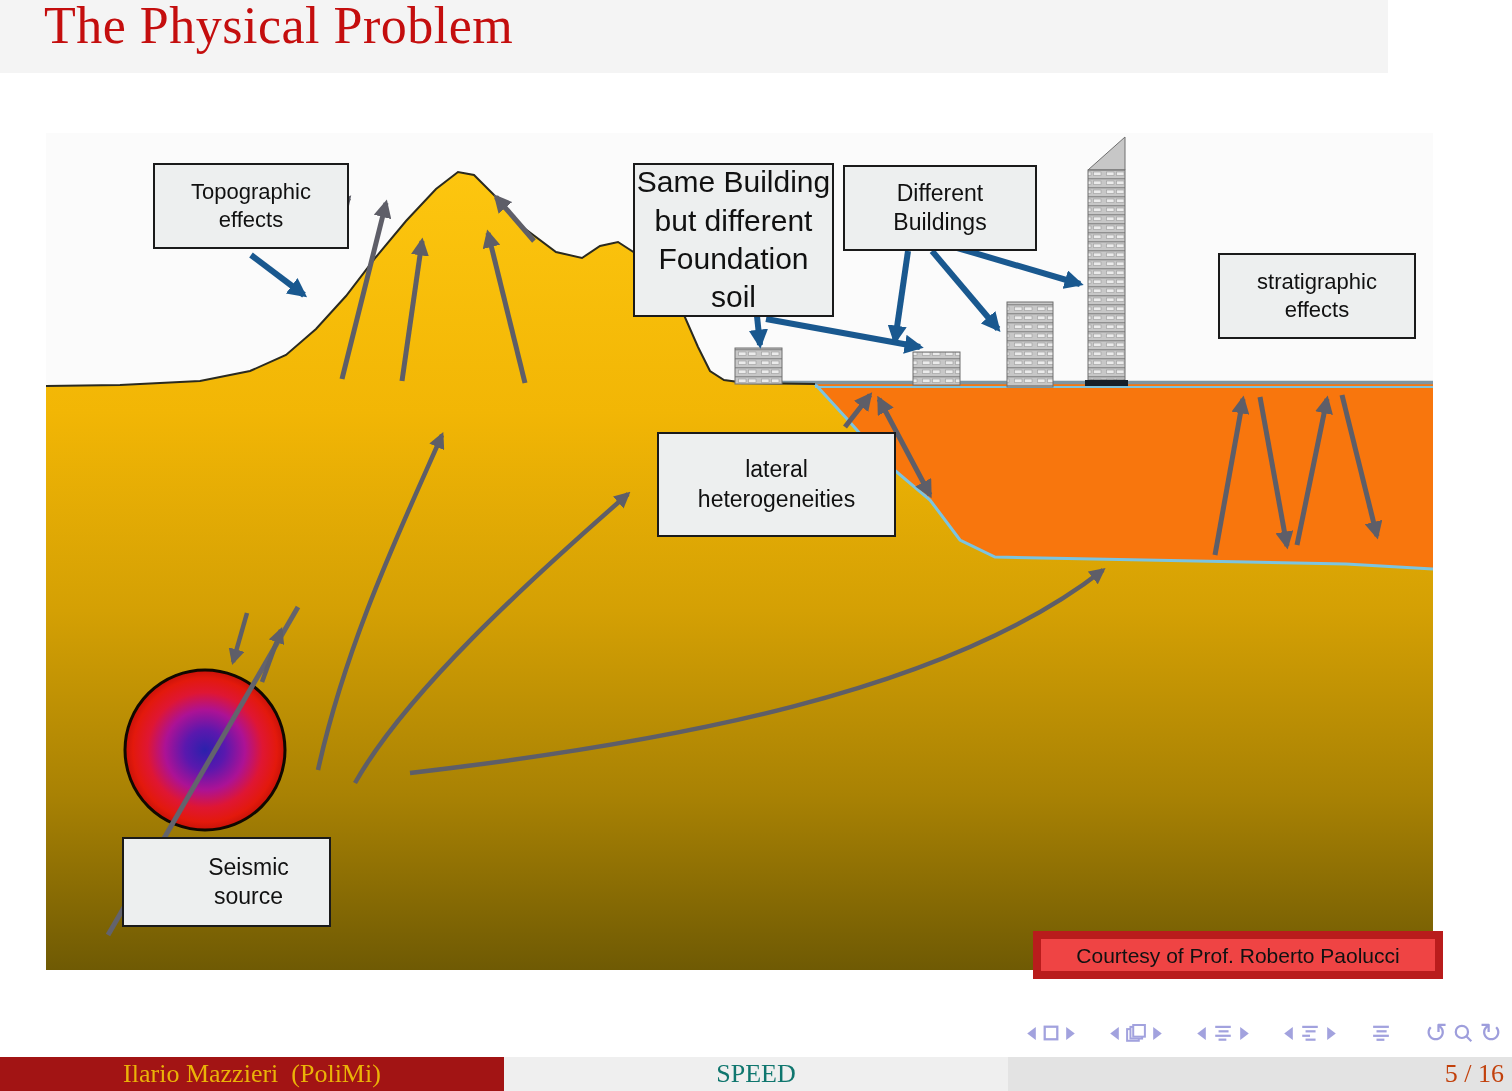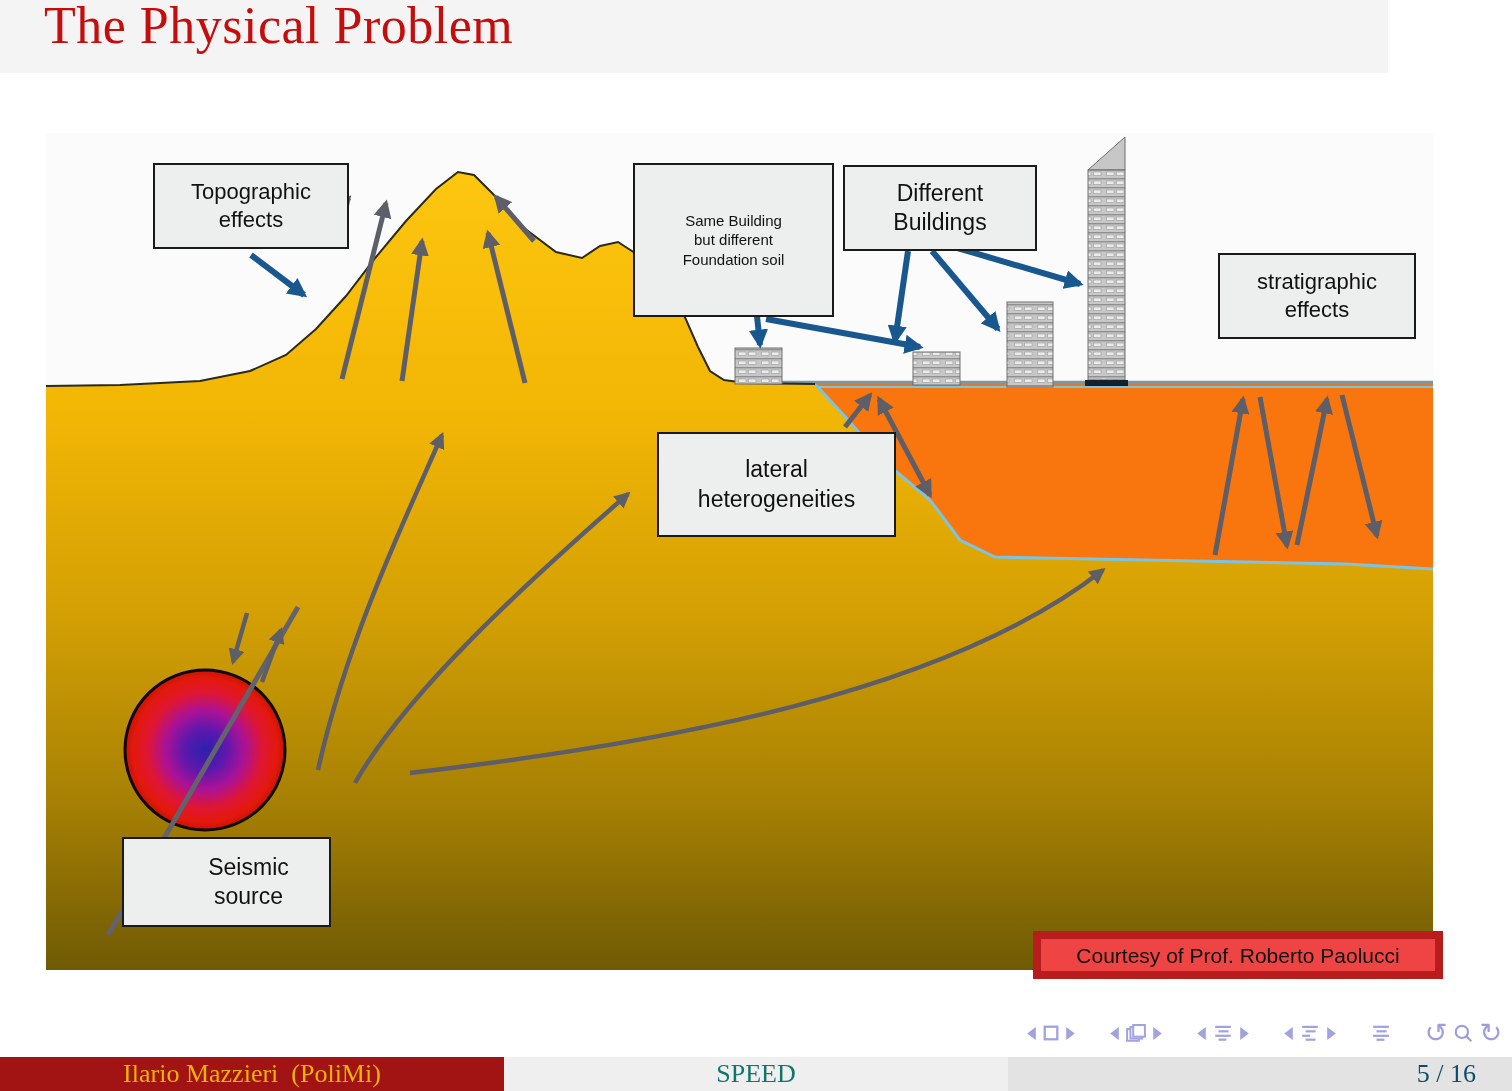--- a/index.html
+++ b/index.html
@@ -23,21 +23,21 @@
     background:#fbfbfb;
   }
   .fig svg{position:absolute;left:0;top:0;}
   .box{
     position:absolute;display:flex;align-items:center;justify-content:center;
     background:#edefef;border:2px solid #1a1a1a;color:#111;
     text-align:center;white-space:pre-line;line-height:1.28;
     font-family:"Liberation Sans",sans-serif;
   }
   .b-topo{left:107px;top:30px;width:192px;height:82px;font-size:22px;}
-  .b-same{left:587px;top:30px;width:197px;height:150px;font-size:15px;}
+  .b-same{left:587px;top:30px;width:197px;height:150px;font-size:30px;}
   .b-diff{left:797px;top:32px;width:190px;height:82px;font-size:23px;}
   .b-strat{left:1172px;top:120px;width:194px;height:82px;font-size:22px;}
   .b-lat{left:611px;top:299px;width:235px;height:101px;font-size:23px;}
   .b-prop{left:814px;top:579px;width:172px;height:75px;font-size:23px;}
   .b-seis{left:76px;top:704px;width:161px;height:86px;font-size:23px;padding-left:44px;}
   .b-court{
     left:987px;top:798px;width:394px;height:32px;font-size:21px;
     background:#ef4444;border:8px solid #b91c1c;white-space:nowrap;line-height:1;
   }
   
@@ -52,21 +52,21 @@
     font-family:"DejaVu Sans",sans-serif;font-size:27px;line-height:28px;color:#9e9edc;
   }
   
   .foot{
     position:absolute;left:0;top:1057px;width:1512px;height:34px;display:flex;
     font-family:"Liberation Serif","DejaVu Serif",serif;font-size:26px;
   }
   .foot .sec{height:34px;display:flex;align-items:center;justify-content:center;}
   .foot .sec.author{width:504px;background:#a21414;color:#eab308;white-space:pre;}
   .foot .sec.event{width:504px;background:#efefef;color:#0f766e;}
-  .foot .sec.page{width:504px;background:#e3e3e3;color:#0c4a6e;justify-content:flex-end;padding-right:36px;box-sizing:border-box;}
+  .foot .sec.page{width:504px;background:#e3e3e3;color:#c2410c;justify-content:flex-end;padding-right:8px;box-sizing:border-box;}
 </style>
 </head>
 <body>
 
 <div class="hdr">
   <div class="title">The Physical Problem</div>
 </div>
 
 <div class="fig">
   <svg width="1387" height="837" viewBox="0 0 1387 837">

